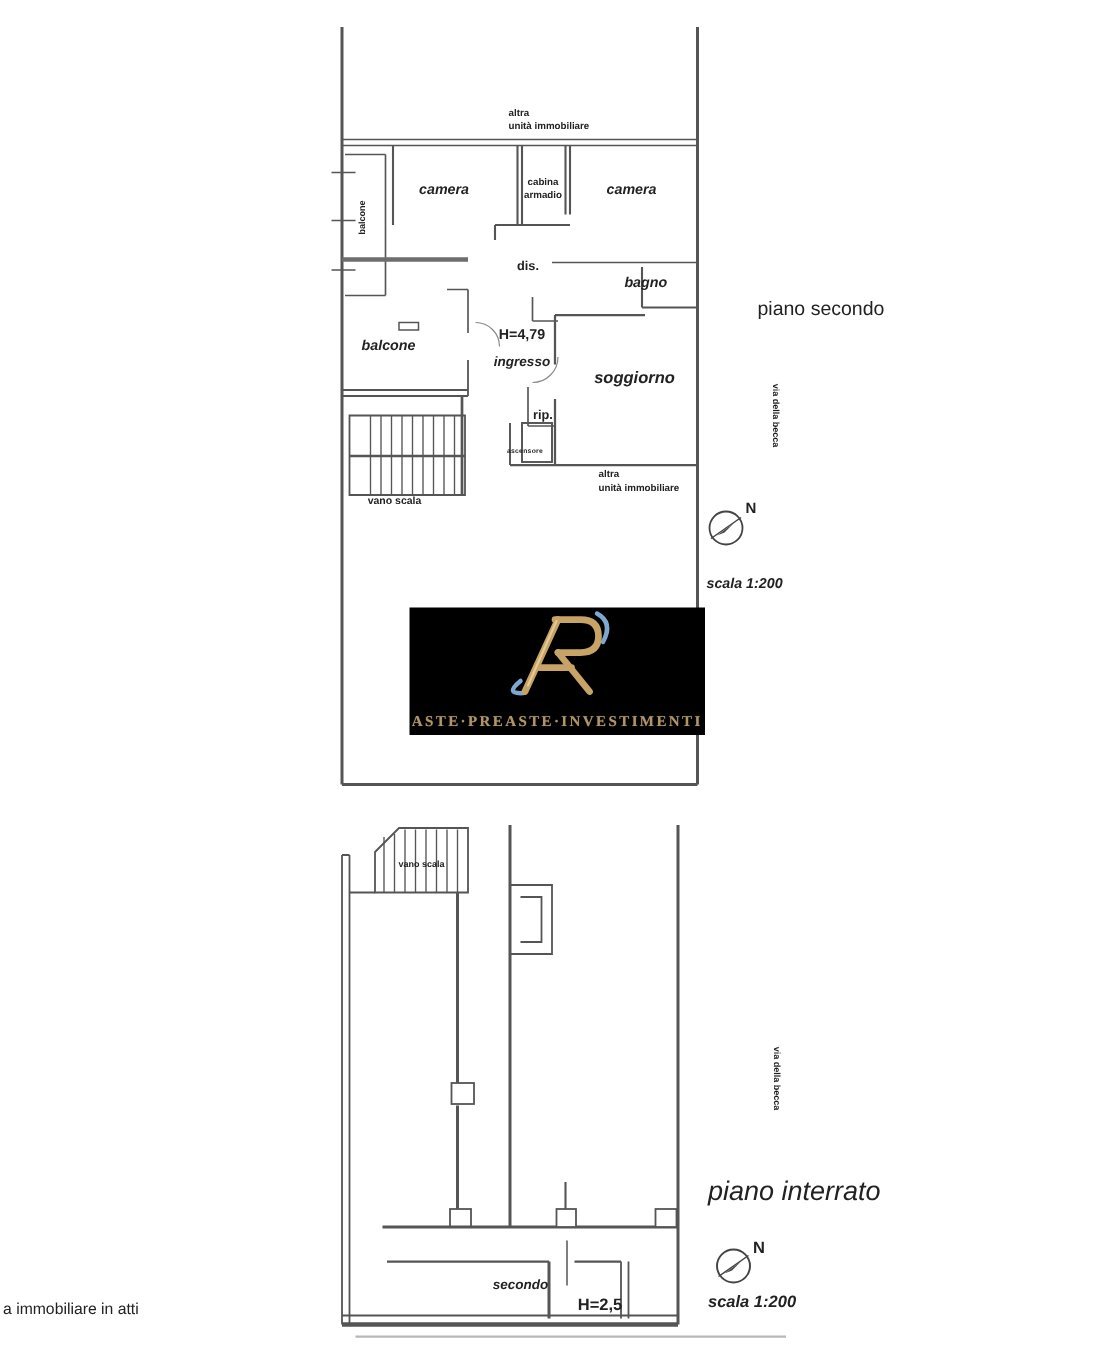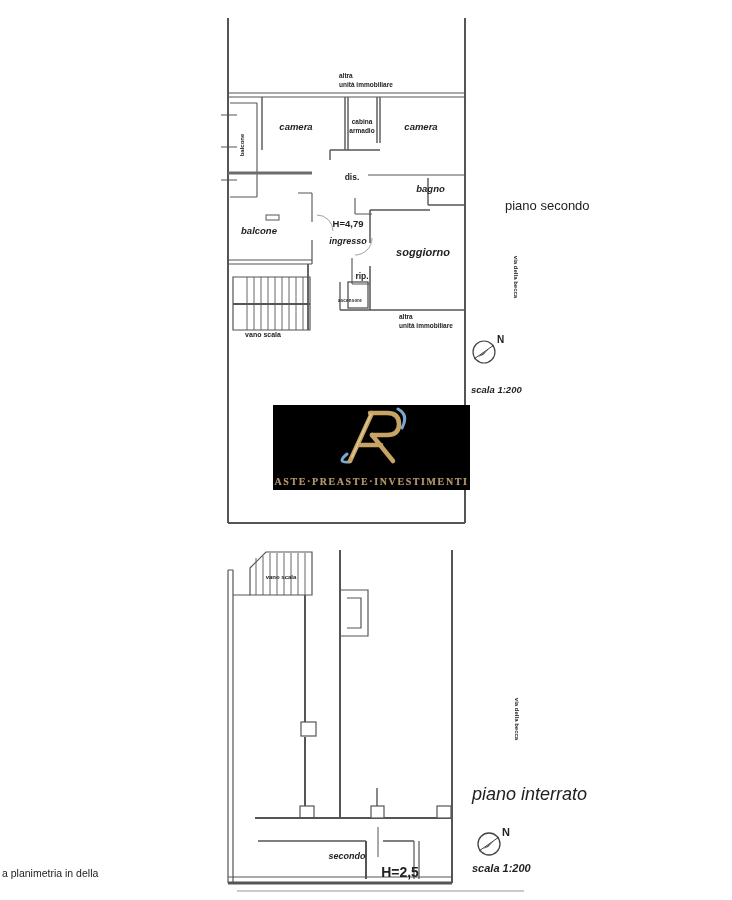--- a/index.html
+++ b/index.html
@@ -176,25 +176,25 @@
       <path d="M39,7 L20,50" stroke="#e3cb97" stroke-width="1.4"></path>
     </g>
   </svg>
   <div id="wm-brand">ASTE·PREASTE·INVESTIMENTI</div>
 </div>
 
 <div class="lbl ctr bold" style="left:281px;top:574px;font-size:6px;">vano scala</div>
 
 <div class="lbl ctr semi" style="left:347px;top:851px;font-size:9px;">secondo</div>
 
-<div class="lbl ctr bold" style="left:400px;top:864px;font-size:14px;">H=2,5</div>
+<div class="lbl ctr bold" style="left:400px;top:864px;font-size:11px;">H=2,5</div>
 
 <div class="lbl" style="left:472px;top:784px;font-size:18px;font-style:italic;">piano interrato</div>
 
 <div class="vwrap" style="left:505px;top:695px;width:24px;height:48px;">
   <span class="vtext-cw">via della becca</span>
 </div>
 
 <div class="lbl bold" style="left:502px;top:826px;font-size:11px;">N</div>
 
 <div class="lbl semi" style="left:472px;top:862px;font-size:11px;">scala 1:200</div>
 
-<div class="lbl" style="left:2px;top:867px;font-size:10.5px;">a planimetria in della</div>
+<div class="lbl" style="left:2px;top:867px;font-size:10.5px;">a immobiliare in atti</div>
 
 </body></html>

